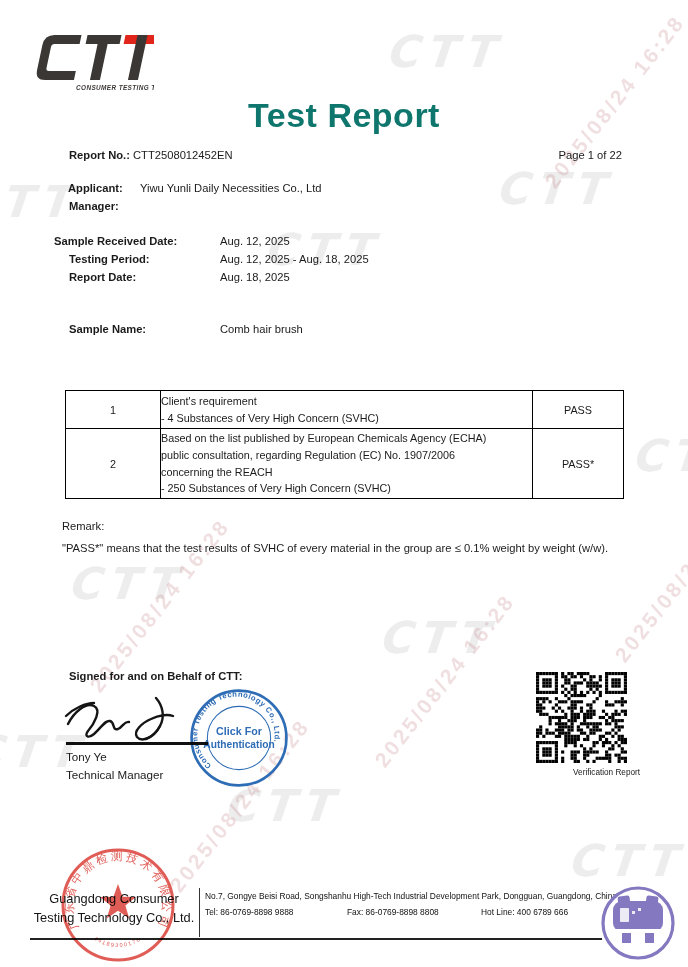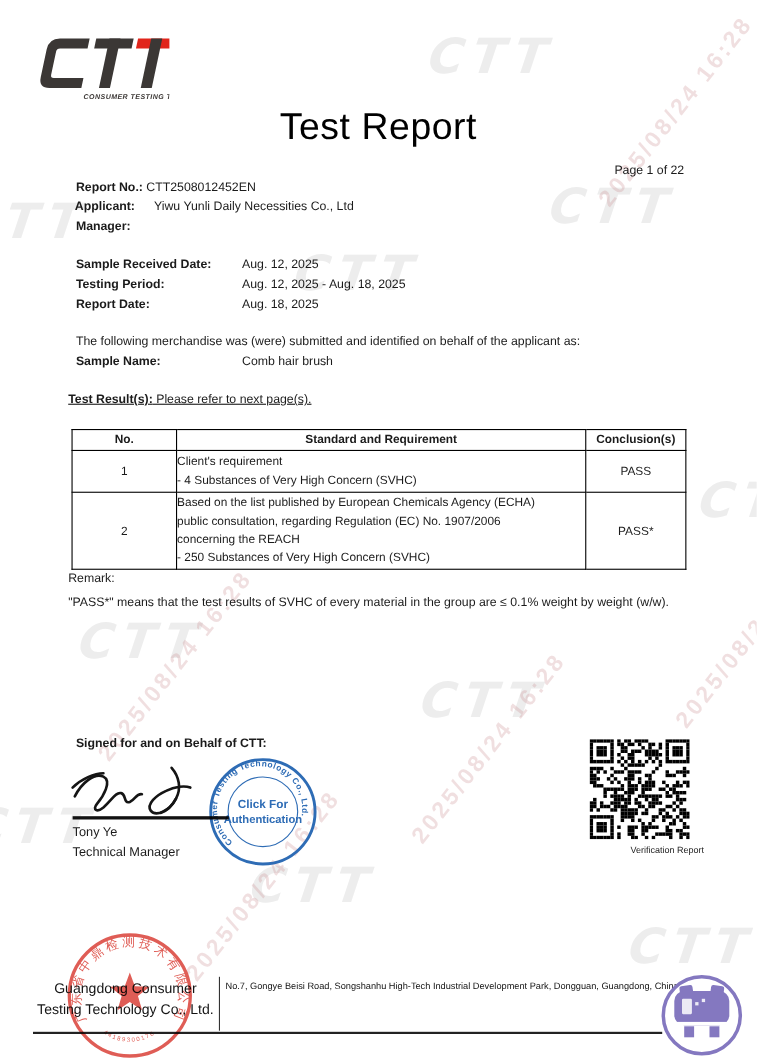--- a/index.html
+++ b/index.html
@@ -7,21 +7,21 @@
         font-family:"Liberation Sans","DejaVu Sans",sans-serif;color:#1b1b1b;}
   .abs{position:absolute;}
   .lab{font-weight:bold;}
   .row{font-size:11.2px;line-height:15px;}
   .wm-layer{position:absolute;inset:0;z-index:0;pointer-events:none;overflow:hidden;}
   .content{position:absolute;inset:0;z-index:1;}
   .wm{position:absolute;font-family:"DejaVu Sans",sans-serif;font-style:italic;font-weight:800;
       font-size:44px;letter-spacing:7px;color:#ededed;transform:skewX(-8deg);}
   .wm-date{position:absolute;font-size:21px;font-weight:bold;letter-spacing:3px;
       color:rgba(205,150,152,0.30);transform:rotate(-52deg);transform-origin:left top;white-space:nowrap;}
-  .title{width:100%;text-align:center;font-size:34px;font-weight:normal;letter-spacing:0.5px;color:#000000;}
+  .title{width:100%;text-align:center;font-size:34px;font-weight:bold;letter-spacing:0.5px;color:#0f766e;}
   .underline{text-decoration:underline;}
   table.conc{border-collapse:collapse;table-layout:fixed;width:558px;font-size:10.8px;}
   table.conc th,table.conc td{border:1px solid #000;padding:0;}
   table.conc th{height:18px;font-weight:bold;text-align:center;}
   td.no,td.cc{text-align:center;vertical-align:middle;}
   td.std{padding:2px 6px 2px 8px;white-space:pre-line;line-height:16.6px;vertical-align:middle;}
   .sig-line{background:#111;height:2.5px;}
   .stamp-blue{mix-blend-mode:multiply;}
   .seal-red{mix-blend-mode:multiply;opacity:.92;}
   .foot-small{font-size:8.4px;line-height:16.4px;color:#111;}
@@ -64,57 +64,48 @@
         <rect x="52" y="7" width="34" height="9"></rect>
         <rect x="64" y="7" width="10" height="45"></rect>
         <rect x="90" y="7" width="34" height="9" fill="#e1251b"></rect>
         <rect x="102" y="7" width="10" height="45"></rect>
       </g>
       <text x="48" y="62" font-size="6.4" font-weight="bold" font-style="italic" letter-spacing="0.4" fill="#3b3735">CONSUMER TESTING TECH</text>
     </svg>
 
     <div class="abs title" style="top:96px;left:0;">Test Report</div>
 
-    <div class="abs row" style="left:69px;top:164px;">
+    <div class="abs row" style="left:69px;top:148px;">
       <span class="lab">Report No.:</span>
       <span>CTT2508012452EN</span>
     </div>
     <div class="abs row" style="right:66px;top:148px;">Page 1 of 22</div>
 
     <div class="abs row lab" style="left:68px;top:181px;">Applicant:</div>
     <div class="abs row" style="left:140px;top:181px;">Yiwu Yunli Daily Necessities Co., Ltd</div>
     <div class="abs row lab" style="left:69px;top:199px;">Manager:</div>
 
-    <div class="abs row lab" style="left:69px;top:234px;">Sample Received Date:</div>
+    <div class="abs row lab" style="left:54px;top:234px;">Sample Received Date:</div>
     <div class="abs row" style="left:220px;top:234px;">Aug. 12, 2025</div>
     <div class="abs row lab" style="left:69px;top:252px;">Testing Period:</div>
     <div class="abs row" style="left:220px;top:252px;">Aug. 12, 2025 - Aug. 18, 2025</div>
     <div class="abs row lab" style="left:69px;top:270px;">Report Date:</div>
     <div class="abs row" style="left:220px;top:270px;">Aug. 18, 2025</div>
 
-    <div class="abs row" style="left:69px;top:304px;width:560px;">The following merchandise was (were) submitted and identified on behalf of the applicant as:</div>
     <div class="abs row lab" style="left:69px;top:322px;">Sample Name:</div>
     <div class="abs row" style="left:220px;top:322px;">Comb hair brush</div>
 
-    <div class="abs row underline" style="left:62px;top:356px;">
-      <span class="lab">Test Result(s):</span><span> Please refer to next page(s).</span>
-    </div>
 
     <table class="conc abs" style="left:65px;top:390px;">
       <colgroup>
           <col style="width:95px">
           <col style="width:372px">
           <col style="width:91px">
         </colgroup>
       <tbody>
-          <tr>
-        <th>No.</th>
-        <th>Standard and Requirement</th>
-        <th>Conclusion(s)</th>
-      </tr>
       <tr style="height:38px;">
         <td class="no">1</td>
         <td class="std">Client's requirement
 - 4 Substances of Very High Concern (SVHC)</td>
         <td class="cc">PASS</td>
       </tr>
       <tr style="height:70px;">
         <td class="no">2</td>
         <td class="std">Based on the list published by European Chemicals Agency (ECHA)
 public consultation, regarding Regulation (EC) No. 1907/2006
@@ -571,20 +562,25 @@
 
     <div class="abs company" style="left:30px;top:889px;width:168px;">
       <div>Guangdong Consumer</div>
       <div>Testing Technology Co., Ltd.</div>
     </div>
 
     <div class="abs vline" style="left:199px;top:888px;height:49px;"></div>
 
     <div class="abs foot-small" style="left:205px;top:888px;width:458px;">
       <div>No.7, Gongye Beisi Road, Songshanhu High-Tech Industrial Development Park, Dongguan, Guangdong, China.</div>
+      <div class="foot-r2">
+        <span>Tel: 86-0769-8898 9888</span>
+        <span>Fax: 86-0769-8898 8808</span>
+        <span>Hot Line: 400 6789 666</span>
+      </div>
     </div>
 
     <div class="abs hline" style="left:30px;top:938px;width:572px;"></div>
 
     <svg class="abs seal-red" style="left:59px;top:846px;" width="118" height="118" viewBox="0 0 118 118">
       <circle cx="59" cy="59" r="55" fill="none" stroke="#dd4f47" stroke-width="3"></circle>
       <defs>
         <path id="rring" d="M 20,81.5 A 45,45 0 1,1 98,81.5" fill="none"></path>
         <path id="rbot" d="M 34.9,93.4 A 42,42 0 0,0 83.1,93.4" fill="none"></path>
       </defs>

